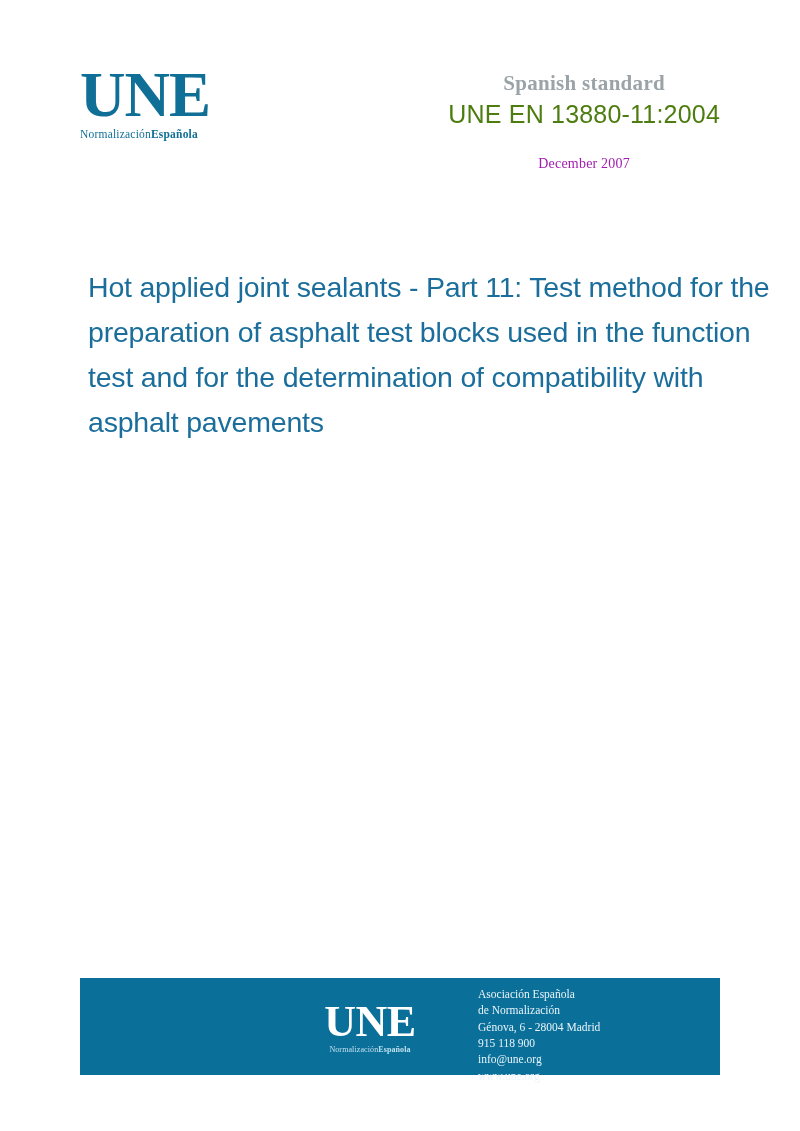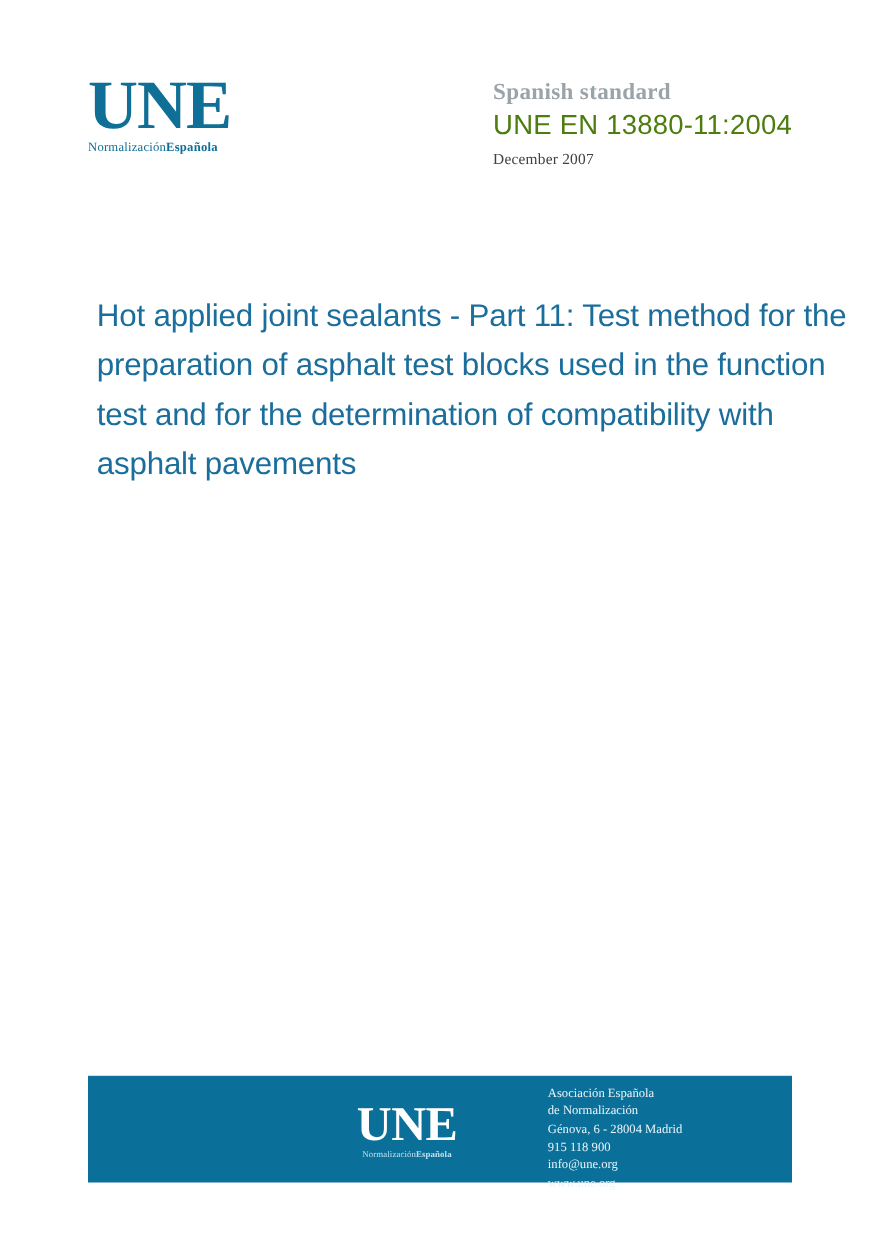--- a/index.html
+++ b/index.html
@@ -41,43 +41,43 @@
     text-align: center;
     width: 118px;
   }
   .logo-sub .bold { font-weight: bold; }
 
   
   .doc-header {
     position: absolute;
     right: 80px;
     top: 70px;
-    text-align: left;
+    text-align: center;
   }
   .doc-header .kind {
     font-family: "Liberation Serif", serif;
     font-weight: bold;
     font-size: 21px;
     color: #9aa3a8;
     letter-spacing: 0.3px;
     line-height: 1.25;
   }
   .doc-header .code {
     font-family: "Liberation Sans", sans-serif;
     font-size: 25px;
     color: #4d7c0f;
     line-height: 1.35;
     margin-top: 2px;
     letter-spacing: 0.2px;
   }
   .doc-header .date {
     font-family: "Liberation Serif", serif;
     font-size: 14px;
-    color: #404040;
-    margin-top: 6px;
+    color: #a21caf;
+    margin-top: 24px;
     letter-spacing: 0.2px;
   }
 
   
   .doc-title {
     position: absolute;
     left: 88px;
     top: 265px;
     width: 690px;
     font-family: Liberation Sans, sans-serif;
@@ -126,21 +126,21 @@
 
   .footer-address {
     position: absolute;
     left: 398px;
     top: 8px;
     font-family: "Liberation Serif", serif;
     font-size: 11.5px;
     line-height: 1.42;
     color: #e9f4fa;
   }
-  .footer-address div { white-space: nowrap; margin-left: 20px; }
+  .footer-address div { white-space: nowrap; }
 </style>
 </head>
 <body>
 
 <div class="logo-top">
   <span class="logo-word">UNE</span>
   <span class="logo-sub"><span>Normalización</span><span class="bold">Española</span></span>
 </div>
 
 <div class="doc-header">

